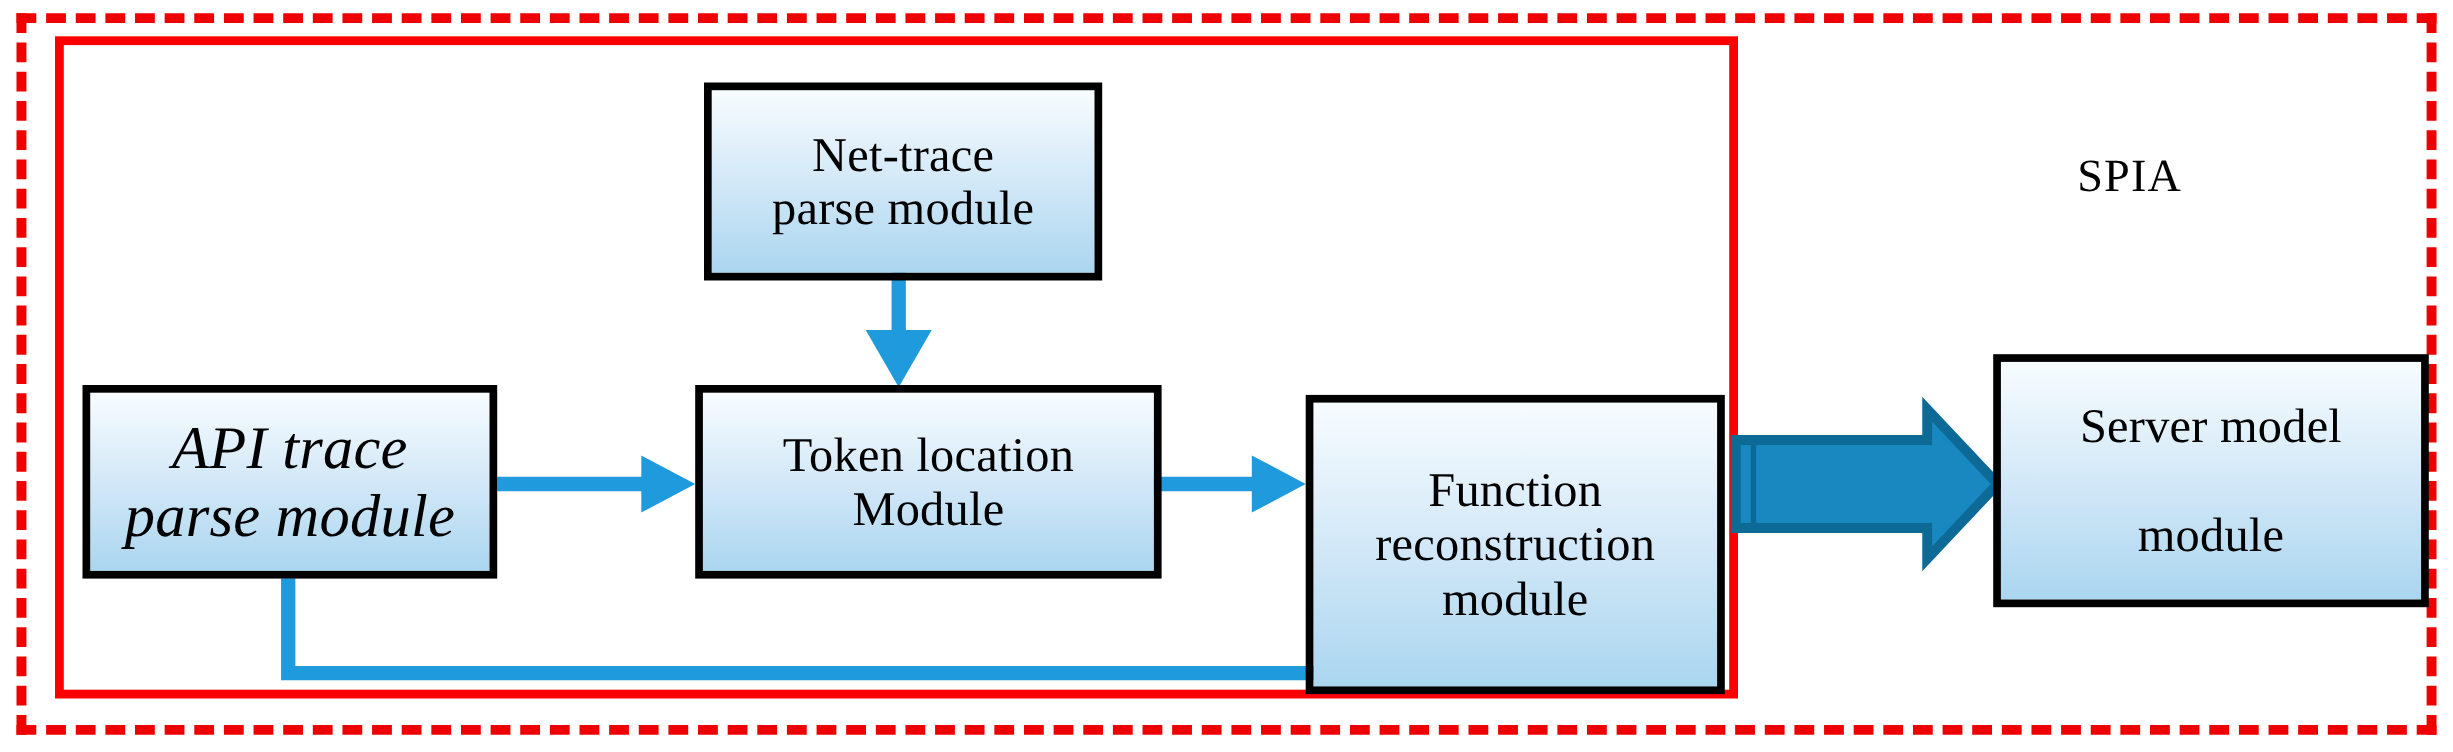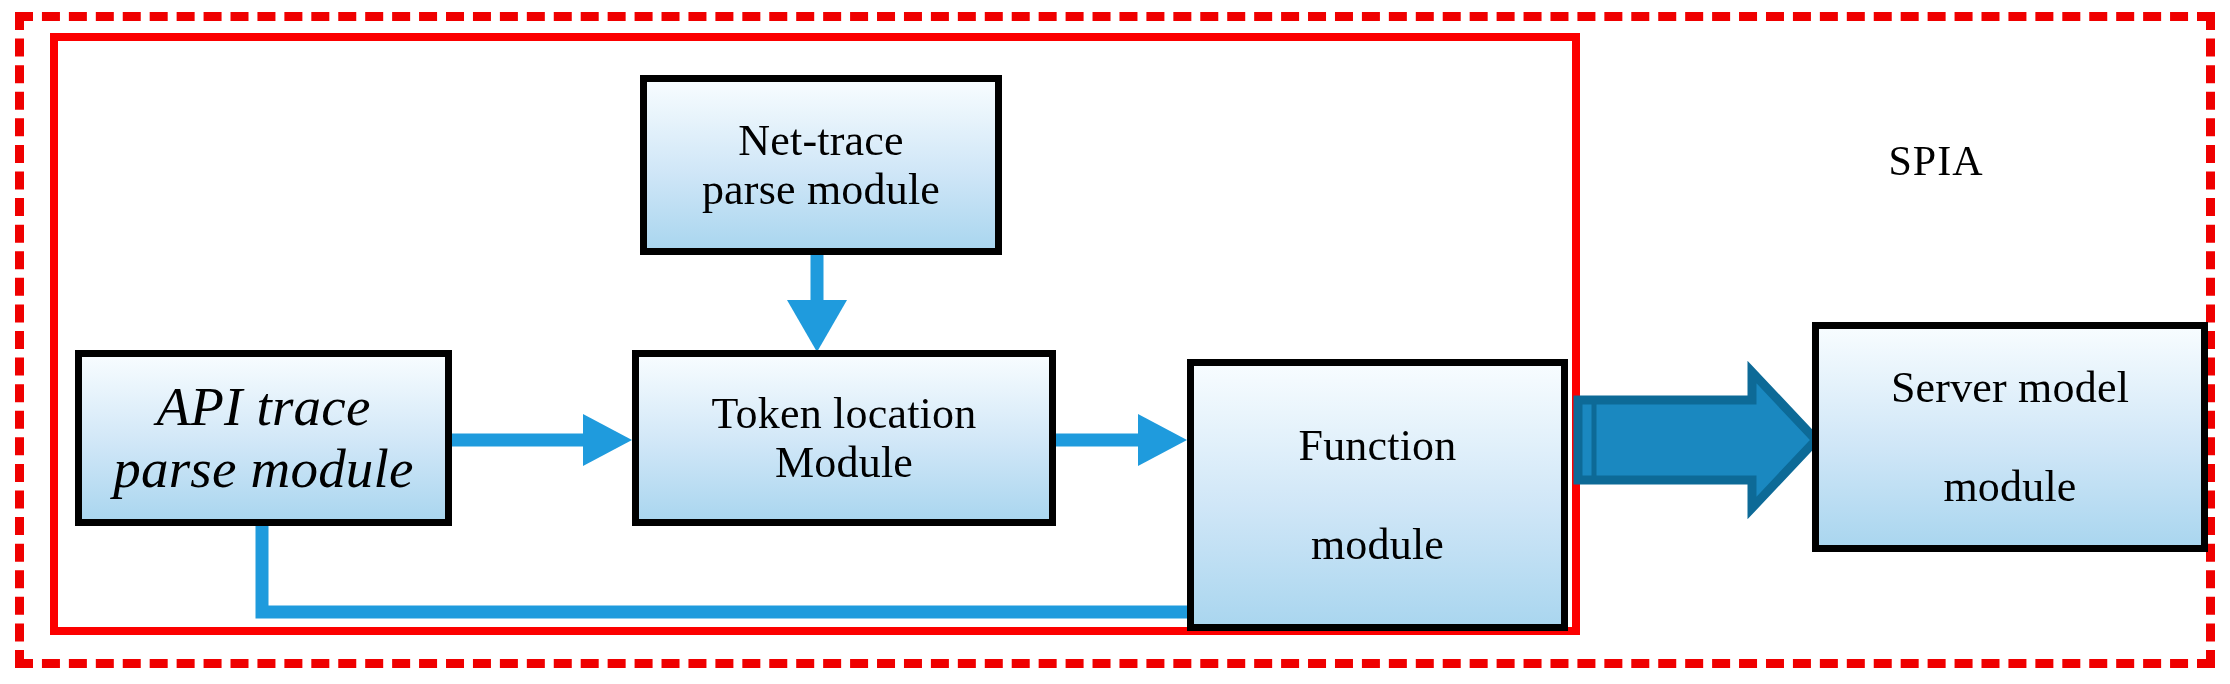--- a/index.html
+++ b/index.html
@@ -143,21 +143,21 @@
   <div class="module-box" id="box-token-location">
     <span class="label">
       <span>Token location</span><br>
       <span>Module</span>
     </span>
   </div>
 
   <div class="module-box" id="box-function-recon">
     <span class="label">
       <span>Function</span><br>
-      <br>
+      <span>reconstruction</span><br>
       <span>module</span>
     </span>
   </div>
 
   <div class="module-box" id="box-server-model">
     <span class="label">
       <span>Server model</span><br>
       <br>
       <span>module</span>
     </span>

